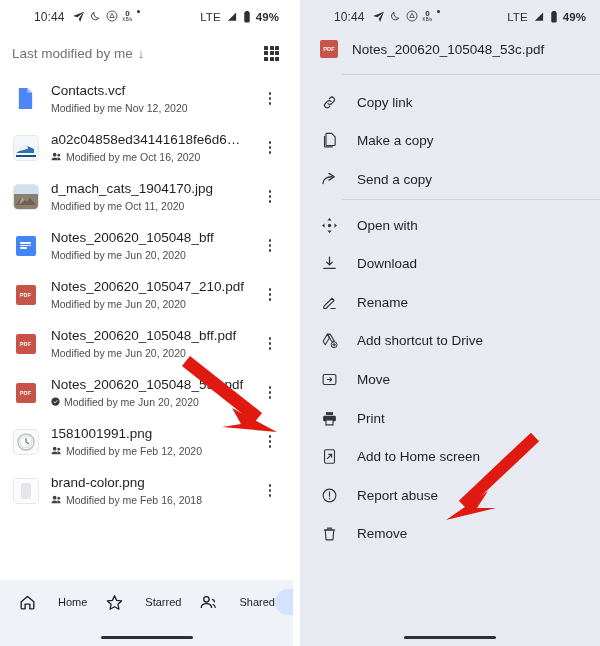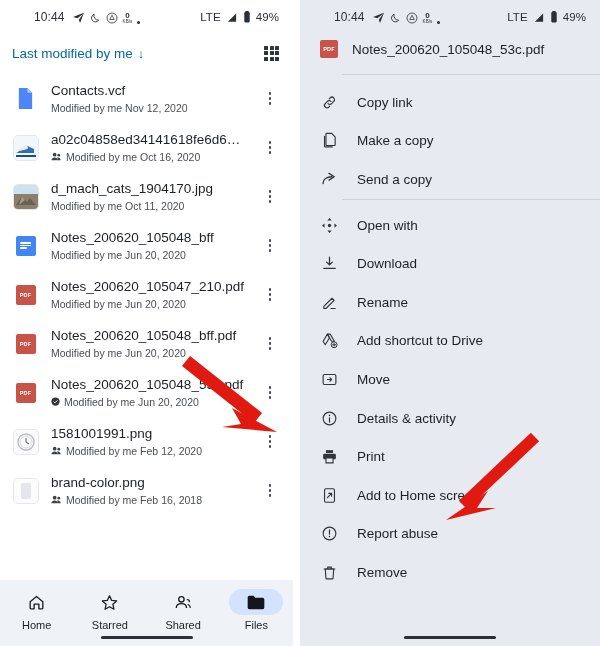--- a/index.html
+++ b/index.html
@@ -16,35 +16,35 @@
   .panel-left  { width: 293px; background: #ffffff; }
   .gap { width: 7px; height: 646px; background: #ffffff; }
   .panel-right { width: 300px; background: #e7eaf1; }
 
   .statusbar {
     height: 34px; display: flex; align-items: center;
     justify-content: space-between;
     padding: 0 14px 0 34px;
     font-size: 11.5px; color: #2b2f36; letter-spacing: .1px;
   }
-  .sb-left, .sb-right { display: flex; align-items: flex-end; gap: 5px; }
+  .sb-left, .sb-right { display: flex; align-items: flex-start; gap: 5px; }
   .sb-time { font-size: 12px; font-weight: 500; margin-right: 2px; }
   .sb-ico { display: inline-flex; align-items: center; justify-content: center; }
   .kbs { display: flex; flex-direction: column; align-items: center; line-height: 1; }
   .kbs b { font-size: 8px; font-weight: 600; }
   .kbs i { font-size: 4.5px; font-style: normal; }
   .sb-dot { width: 3px; height: 3px; border-radius: 50%; background: #2b2f36; display: inline-block; }
-  .sb-pct { font-size: 11.5px; }
+  .sb-pct { font-size: 11.5px; font-weight: bold; }
 
   
   .listhead {
     height: 38px; display: flex; align-items: center;
     justify-content: space-between; padding: 0 14px 0 12px;
   }
-  .sorttext { font-size: 13.5px; color: #0369a1; display: flex; align-items: center; gap: 5px; }
+  .sorttext { font-size: 13.5px; color: #737373; display: flex; align-items: center; gap: 5px; }
   .arrow-down { font-size: 13px; }
   .gridicon { display: grid; grid-template-columns: repeat(3,4px); grid-template-rows: repeat(3,4px); gap: 1.5px; }
   .gridicon span { background: #30343a; border-radius: .5px; display:block; width:4px; height:4px; }
 
   
   .filelist { padding-top: 2px; }
   .filerow {
     display: flex; align-items: center; gap: 12px;
     padding: 0 12px 0 12px; height: 49px; position: relative;
   }
@@ -74,21 +74,21 @@
   .docsicon span.s { width:7px; }
   .imgthumb { width: 26px; height: 26px; border-radius: 5px; overflow: hidden;
               background: #eef1f5; border: 1px solid #e3e7ec; }
 
   
   .bottomnav {
     position: absolute; left: 0; bottom: 0; width: 100%;
     height: 66px; background: #eff2f7; display: flex; align-items: flex-start;
     padding-top: 9px;
   }
-  .navitem { flex: 1 1 0; display: flex; flex-direction: column; align-items: center; gap: 4px; }
+  .navitem { flex: 1 1 0; display: flex; flex-direction: row; align-items: center; gap: 4px; }
   .navpill { width: 54px; height: 26px; border-radius: 13px; display:flex;
              align-items:center; justify-content:center; }
   .navpill.active { background: #d3e3fd; }
   .navlabel { font-size: 11px; color: #1c1f24; }
   .homebar { position:absolute; bottom: 7px; left: 50%; transform: translateX(-50%);
              width: 92px; height: 3.2px; border-radius: 2px; background: #2b3038; }
 
   
   .menuhead { display: flex; align-items: center; gap: 14px; padding: 6px 14px 16px 20px; }
   .menuhead .pdficon { width: 18px; height: 18px; }
@@ -562,30 +562,20 @@
       <div class="menuitem">
         <span class="menuicon">
           <svg width="17" height="17" viewBox="0 0 24 24">
               <rect x="3" y="5" width="18" height="14" rx="2" fill="none" stroke="#31353b" stroke-width="1.6"></rect>
               <path d="M9 12h6m0 0-2.5-2.5M15 12l-2.5 2.5" fill="none" stroke="#31353b" stroke-width="1.5" stroke-linecap="round" stroke-linejoin="round"></path>
             </svg>
         </span>
         <span class="menulabel">Move</span>
       </div>
 
-      <div class="menuitem">
-        <span class="menuicon">
-          <svg width="17" height="17" viewBox="0 0 24 24">
-              <circle cx="12" cy="12" r="9" fill="none" stroke="#31353b" stroke-width="1.6"></circle>
-              <path d="M12 11v6" stroke="#31353b" stroke-width="1.7" stroke-linecap="round"></path>
-              <circle cx="12" cy="7.6" r="1.1" fill="#31353b"></circle>
-            </svg>
-        </span>
-        <span class="menulabel">Details &amp; activity</span>
-      </div>
 
       <div class="menuitem">
         <span class="menuicon">
           <svg width="17" height="17" viewBox="0 0 24 24" fill="#31353b">
               <path d="M7 3h10v4H7z"></path>
               <rect x="3" y="8" width="18" height="8" rx="2"></rect>
               <path d="M7 14h10v7H7z" fill="#e7eaf1" stroke="#31353b" stroke-width="1.6"></path>
             </svg>
         </span>
         <span class="menulabel">Print</span>

